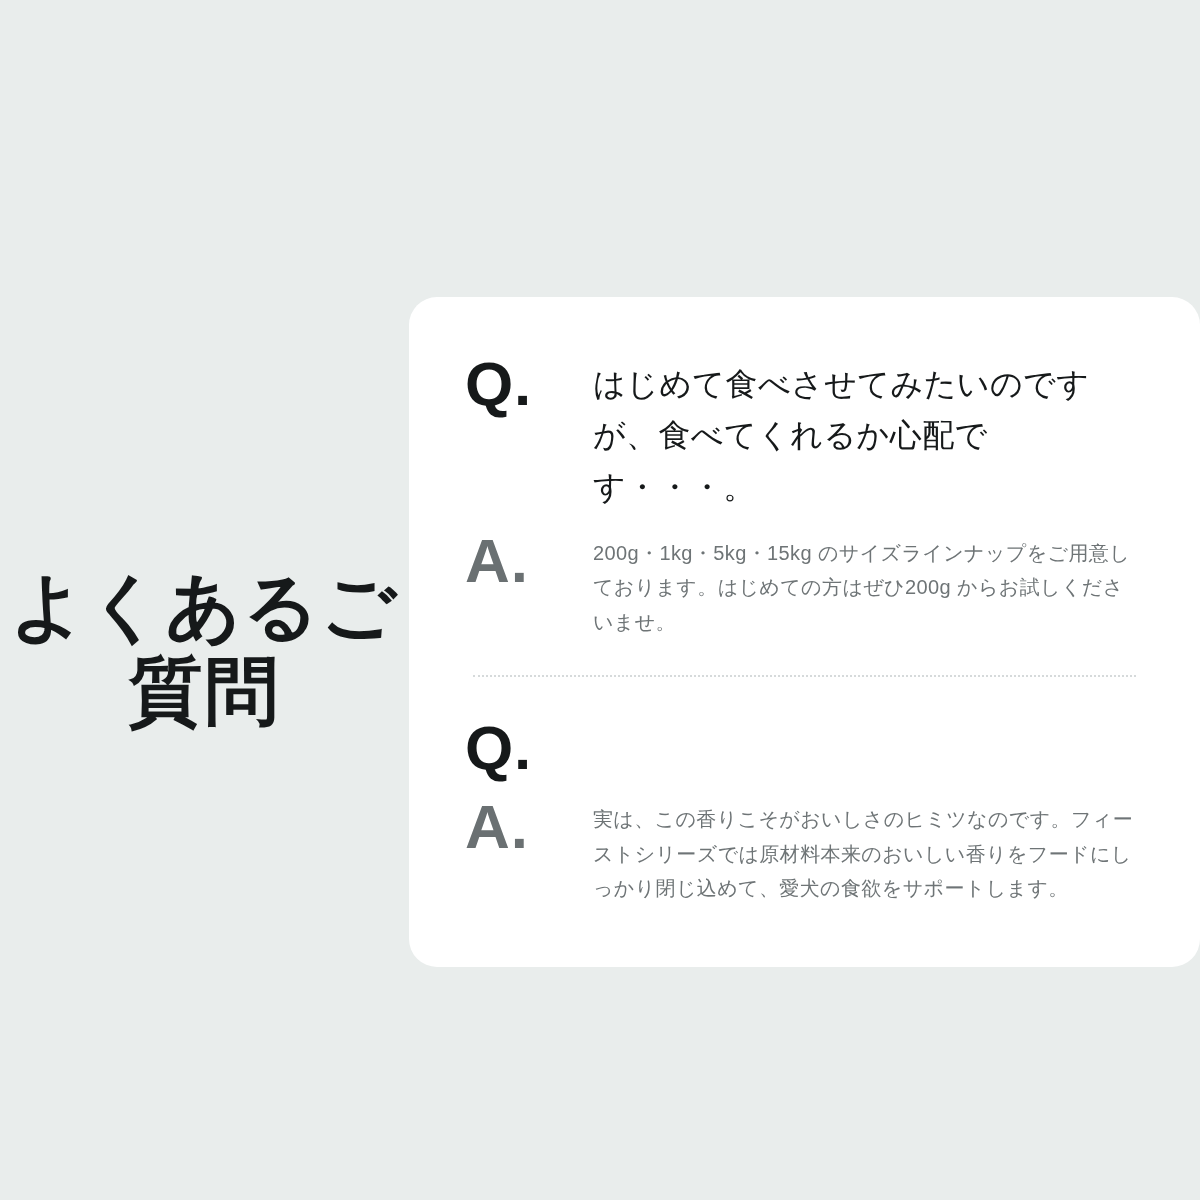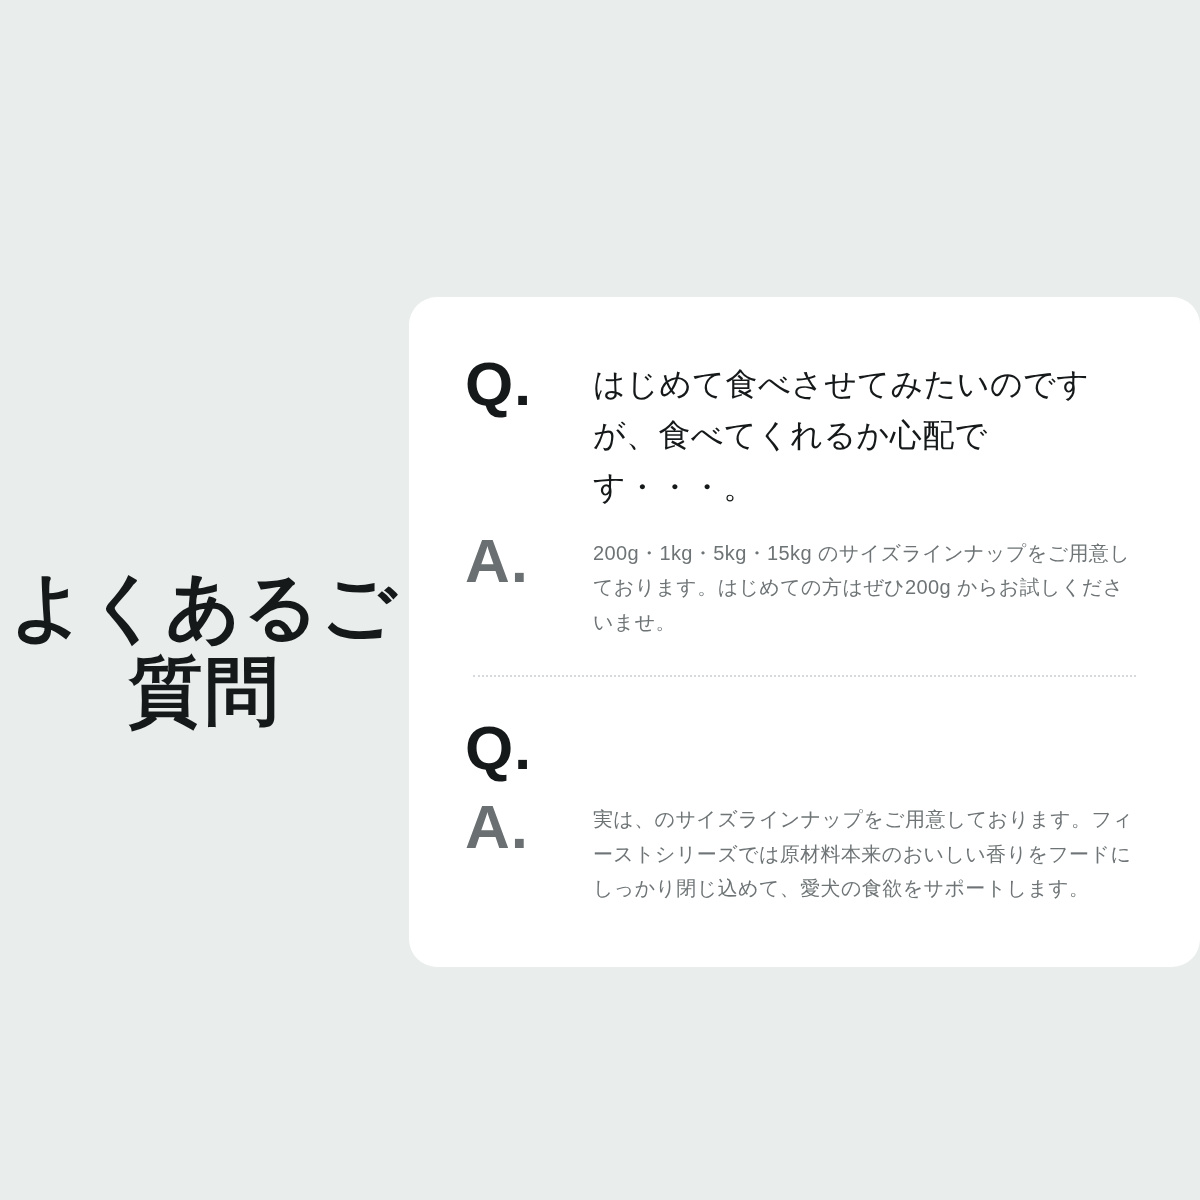--- a/index.html
+++ b/index.html
@@ -108,18 +108,18 @@
     </div>
 
     <hr class="divider">
 
     <div class="faq-item">
       <div class="qa-row">
         <div class="qa-mark q">Q.</div>
       </div>
       <div class="qa-row answer-row">
         <div class="qa-mark a">A.</div>
-        <div class="qa-text answer">実は、のサイズラインナップをご用意しております。フィーストシリーズでは原材料本来のおいしい香りをフードにしっかり閉じ込めて、愛犬の食欲をサポートします。</div>
+        <div class="qa-text answer">実は、この香りこそがおいしさのヒミツなのです。フィーストシリーズでは原材料本来のおいしい香りをフードにしっかり閉じ込めて、愛犬の食欲をサポートします。</div>
       </div>
     </div>
 
   </section>
 </div>
 
 </body></html>

